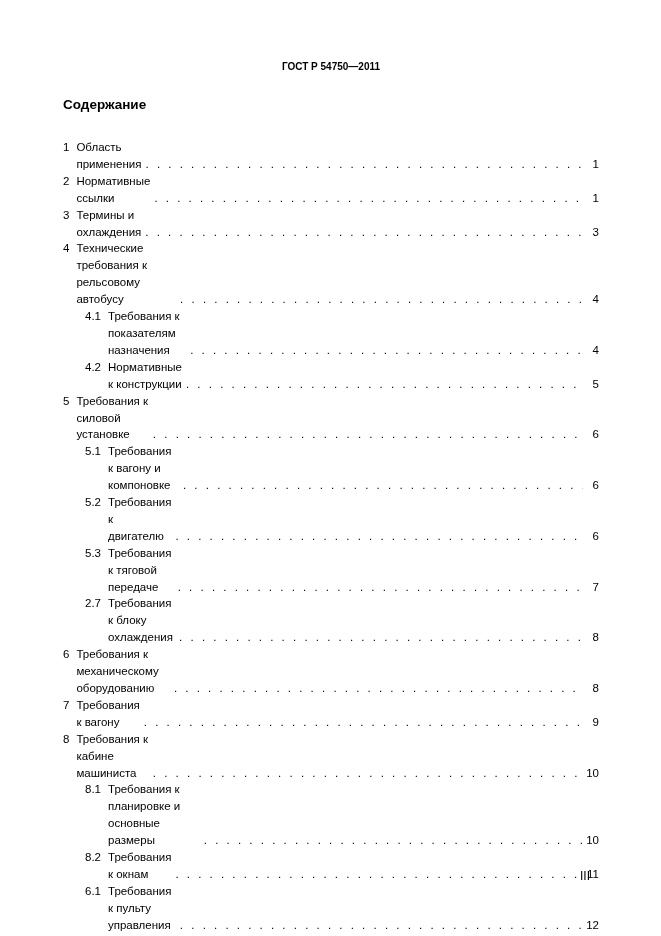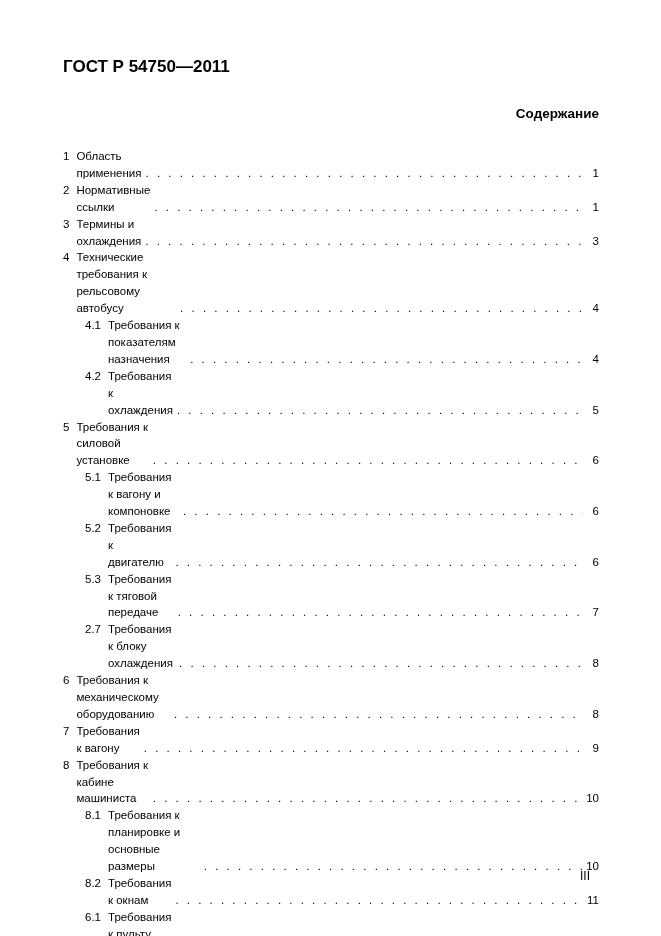--- a/index.html
+++ b/index.html
@@ -9,30 +9,30 @@
     position: relative;
     font-family: "Liberation Sans", sans-serif;
     color: #000;
     overflow: hidden;
   }
   .page {
     position: absolute; inset: 0;
     padding: 60px 62px 0 63px;
   }
   .doc-code {
-    text-align: left;
+    text-align: center;
     font-weight: bold;
-    font-size: 17px;
+    font-size: 10px;
     line-height: 14px;
   }
   .toc-title {
-    text-align: right;
+    text-align: left;
     font-weight: bold;
     font-size: 13.5px;
-    margin-top: 32px;
+    margin-top: 23px;
   }
   .toc-list {
     margin-top: 27px;
     font-size: 11.5px;
   }
   .toc-row {
     display: flex;
     align-items: flex-end;
     line-height: 16.9px;
   }
@@ -103,21 +103,21 @@
     <span class="page-num">4</span>
   </div>
       <div class="toc-row sub">
     <span class="toc-num">4.1</span>
     <span class="toc-entry-title">Требования к показателям назначения</span>
     <span class="dots"></span>
     <span class="page-num">4</span>
   </div>
       <div class="toc-row sub">
     <span class="toc-num">4.2</span>
-    <span class="toc-entry-title">Требования к охлаждения</span>
+    <span class="toc-entry-title">Нормативные к конструкции</span>
     <span class="dots"></span>
     <span class="page-num">5</span>
   </div>
       <div class="toc-row">
     <span class="toc-num">5</span>
     <span class="toc-entry-title">Требования к силовой установке</span>
     <span class="dots"></span>
     <span class="page-num">6</span>
   </div>
       <div class="toc-row sub">

